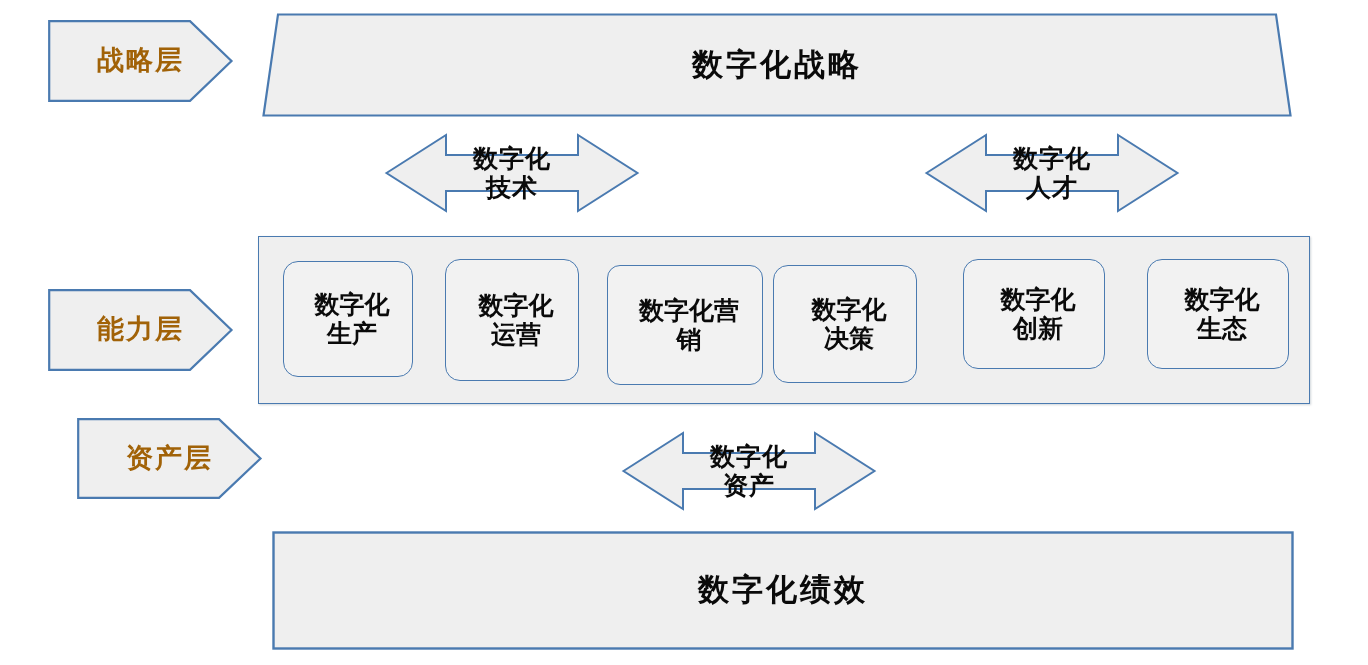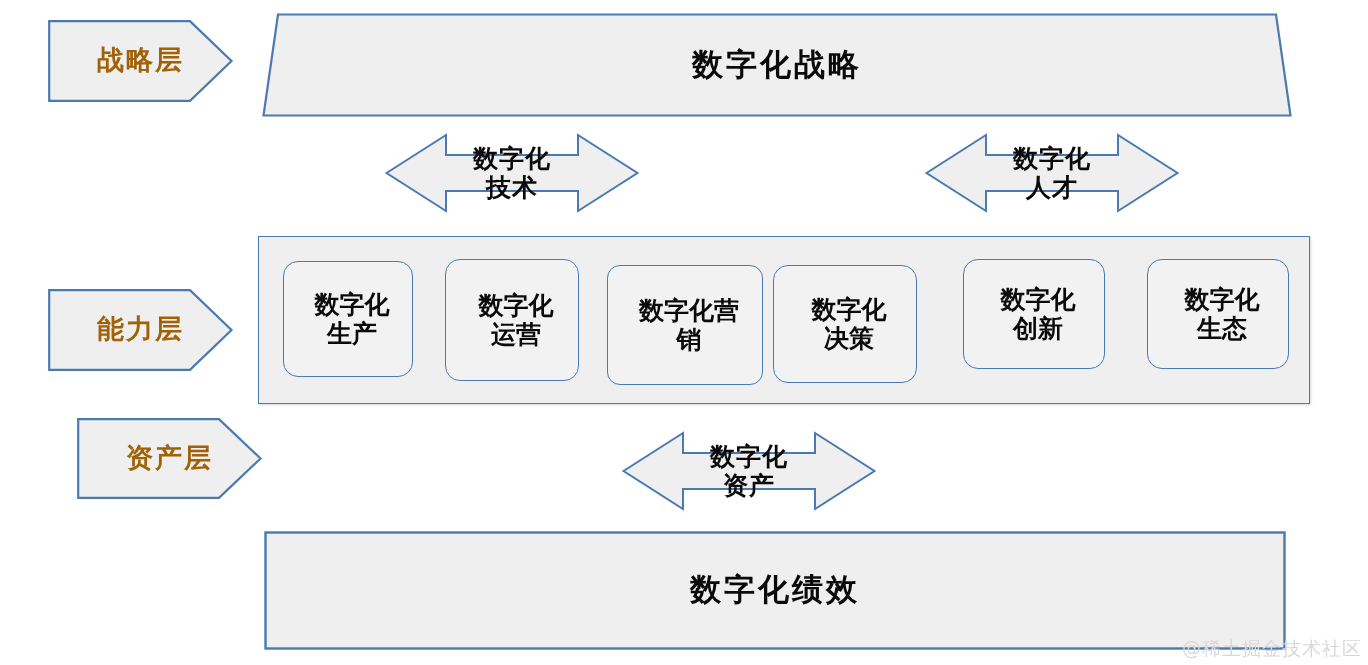--- a/index.html
+++ b/index.html
@@ -197,22 +197,21 @@
   </div>
 
   <div class="biarrow" style="left:622px; top:428px; width:254px; height:86px;">
     <svg viewBox="0 0 254 86" preserveAspectRatio="none">
       <polygon points="1.5,43 61,5 61,25 193,25 193,5 252.5,43 193,81 193,61 61,61 61,81" fill="#EFEFEF" stroke="#4A7AB0" stroke-width="2"></polygon>
     </svg>
     <span class="shape-label">数字化
 资产</span>
   </div>
 
-  <div class="banner" style="left:264px; top:531px; width:1022px; height:119px;">
+  <div class="banner" style="left:272px; top:531px; width:1022px; height:119px;">
     <svg viewBox="0 0 1022 119" preserveAspectRatio="none">
       <rect x="1.5" y="1.5" width="1019" height="116" fill="#EFEFEF" stroke="#4A7AB0" stroke-width="2.4"></rect>
     </svg>
     <span class="shape-label">数字化绩效</span>
   </div>
 
-  <div id="watermark">@稀土掘金技术社区</div>
 
 </div>
 
 </body></html>

